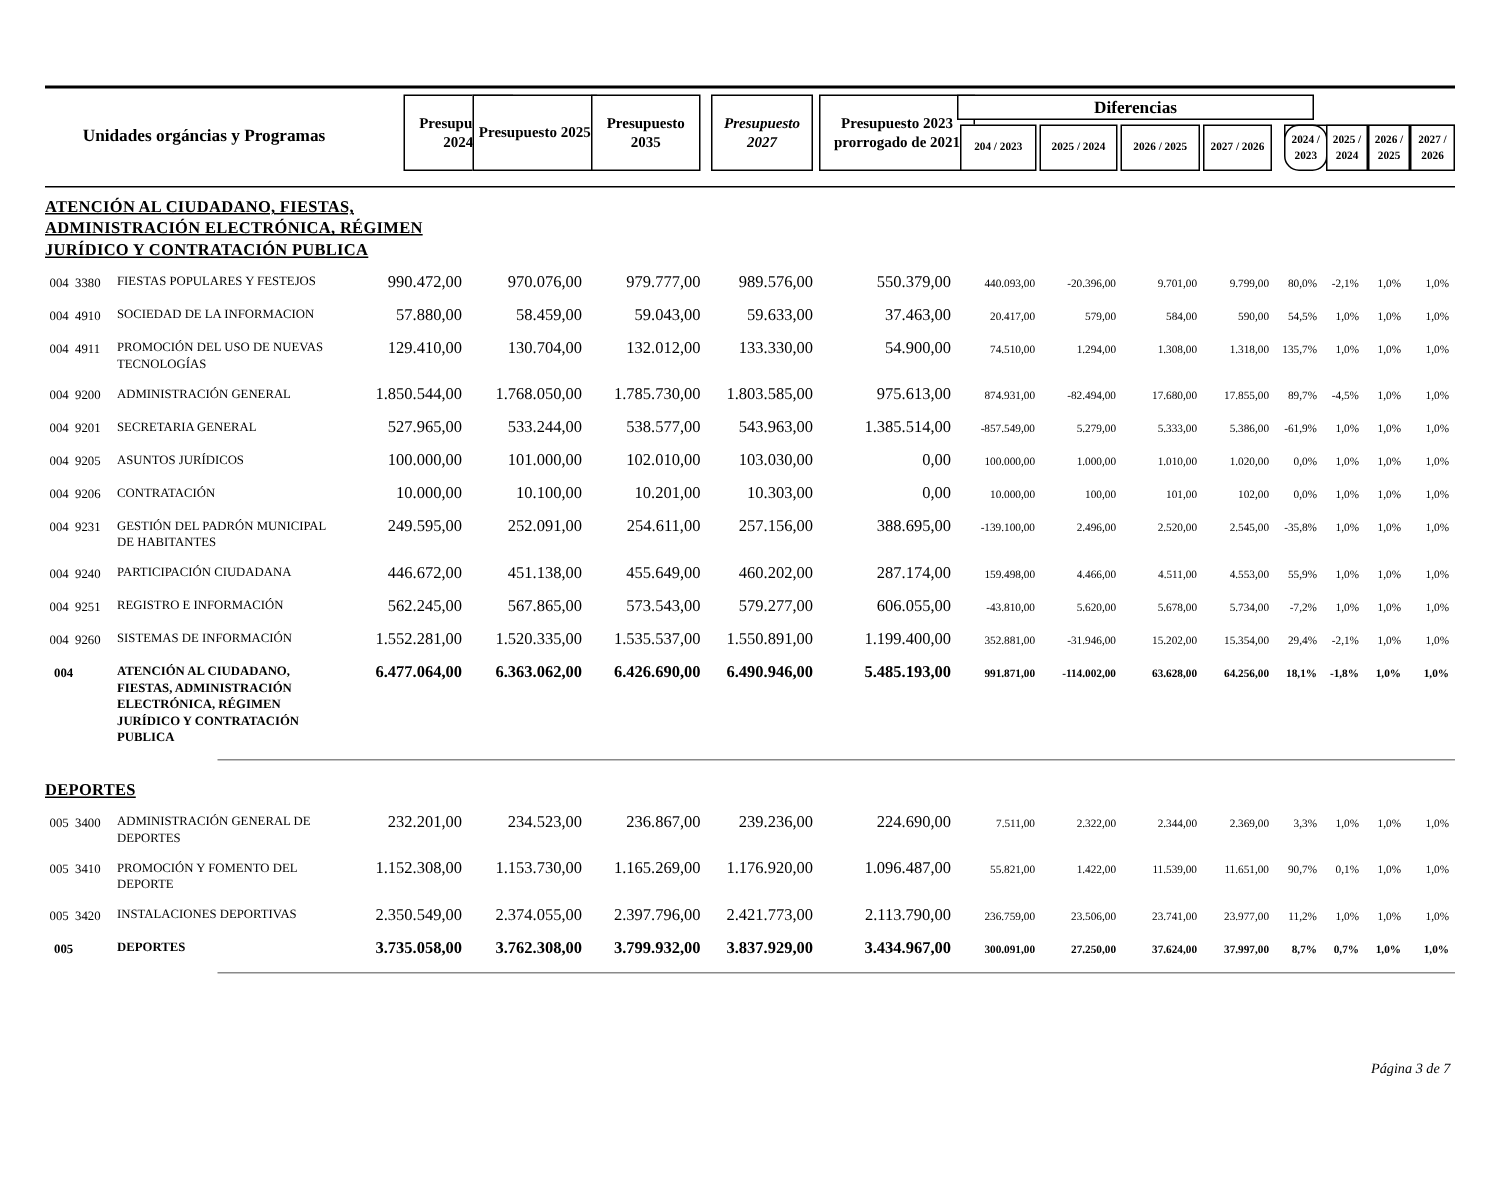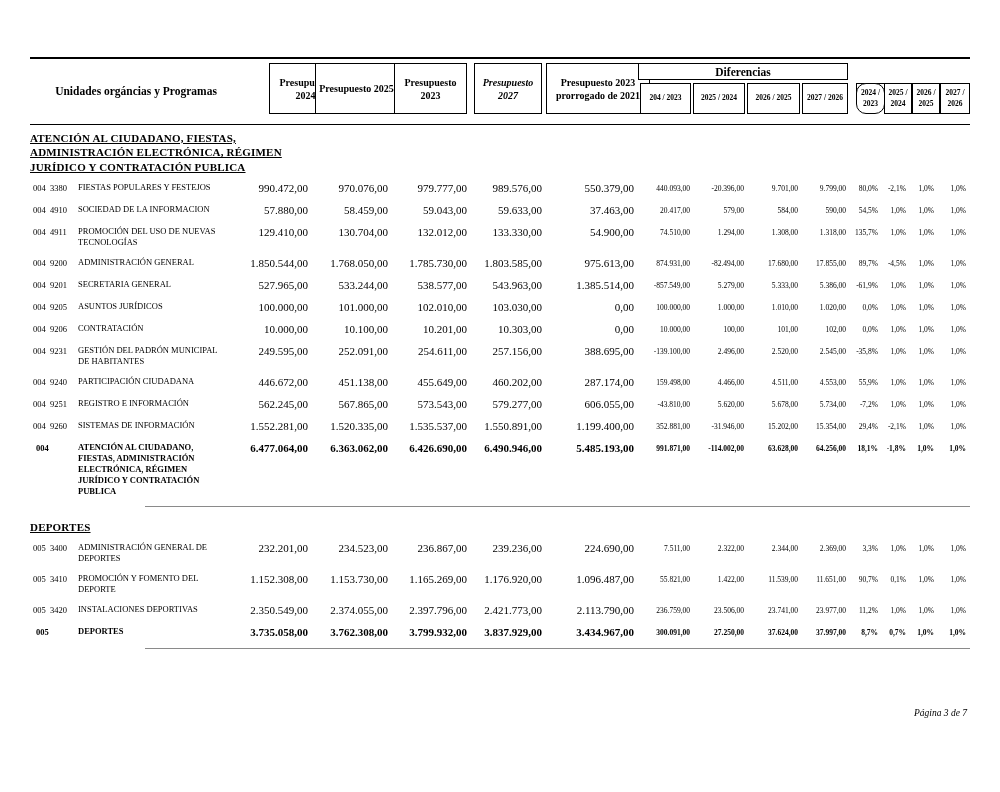--- a/index.html
+++ b/index.html
@@ -18,21 +18,21 @@
     display:flex; align-items:center; justify-content:center; text-align:center;
     font-weight:bold; font-size:11.5px; line-height:1.2;
   }
   .hbox {
     position:absolute; border:1px solid #000; box-sizing:border-box;
     display:flex; align-items:center; justify-content:center; text-align:center;
     font-weight:bold; background:#fff;
   }
   .budget-box { top:4px; height:51px; font-size:10px; line-height:1.3; padding:0 3px; }
   .group-box  { top:4px; height:17px; font-size:11.5px; }
-  .dif-group  { left:608px; width:210px; }
+  .dif-group  { left:608px; width:238px; }
   .pct-group  { left:826px; width:114px;margin-top:20px; }
   .sub-box    { top:24px; height:31px; font-size:7.5px; line-height:1.35; padding:0 1px; }
   
   .content { position:absolute; left:30px; top:131px; width:940px; }
   .section-title {
     font-weight:bold; font-size:11px; line-height:1.3; text-decoration:underline;
     max-width:260px; margin:0 0 8px 0; letter-spacing:.2px;
   }
   .section-title.second { margin-top:2px; }
   .row {
@@ -58,21 +58,21 @@
 </head>
 <body>
 
 <div class="page">
 
   <div class="thead">
     <div class="unit-header">Unidades orgáncias y Programas</div>
     <div id="budget-boxes">
         <div class="hbox budget-box" style="left: 204px; width: 73px; margin-left: 35px;">Presupuesto 2024</div>
         <div class="hbox budget-box" style="left: 285px; width: 83px;">Presupuesto 2025</div>
-        <div class="hbox budget-box" style="left: 364px; width: 73px;">Presupuesto 2023</div>
+        <div class="hbox budget-box" style="left: 364px; width: 73px;">Presupuesto 2035</div>
         <div class="hbox budget-box" style="left: 444px; width: 68px; font-style: italic;">Presupuesto 2027</div>
         <div class="hbox budget-box" style="left: 516px; width: 104px;">Presupuesto 2023 prorrogado de 2021</div>
       </div>
     <div class="hbox group-box dif-group">Diferencias</div>
     <div class="hbox group-box pct-group">Porcentajes</div>
     <div id="dif-boxes">
         <div class="hbox sub-box" style="left: 610px; width: 51px;">204 / 2023</div>
         <div class="hbox sub-box" style="left: 663px; width: 52px;">2025 / 2024</div>
         <div class="hbox sub-box" style="left: 717px; width: 53px;">2026 / 2025</div>
         <div class="hbox sub-box" style="left: 772px; width: 46px;">2027 / 2026</div>

